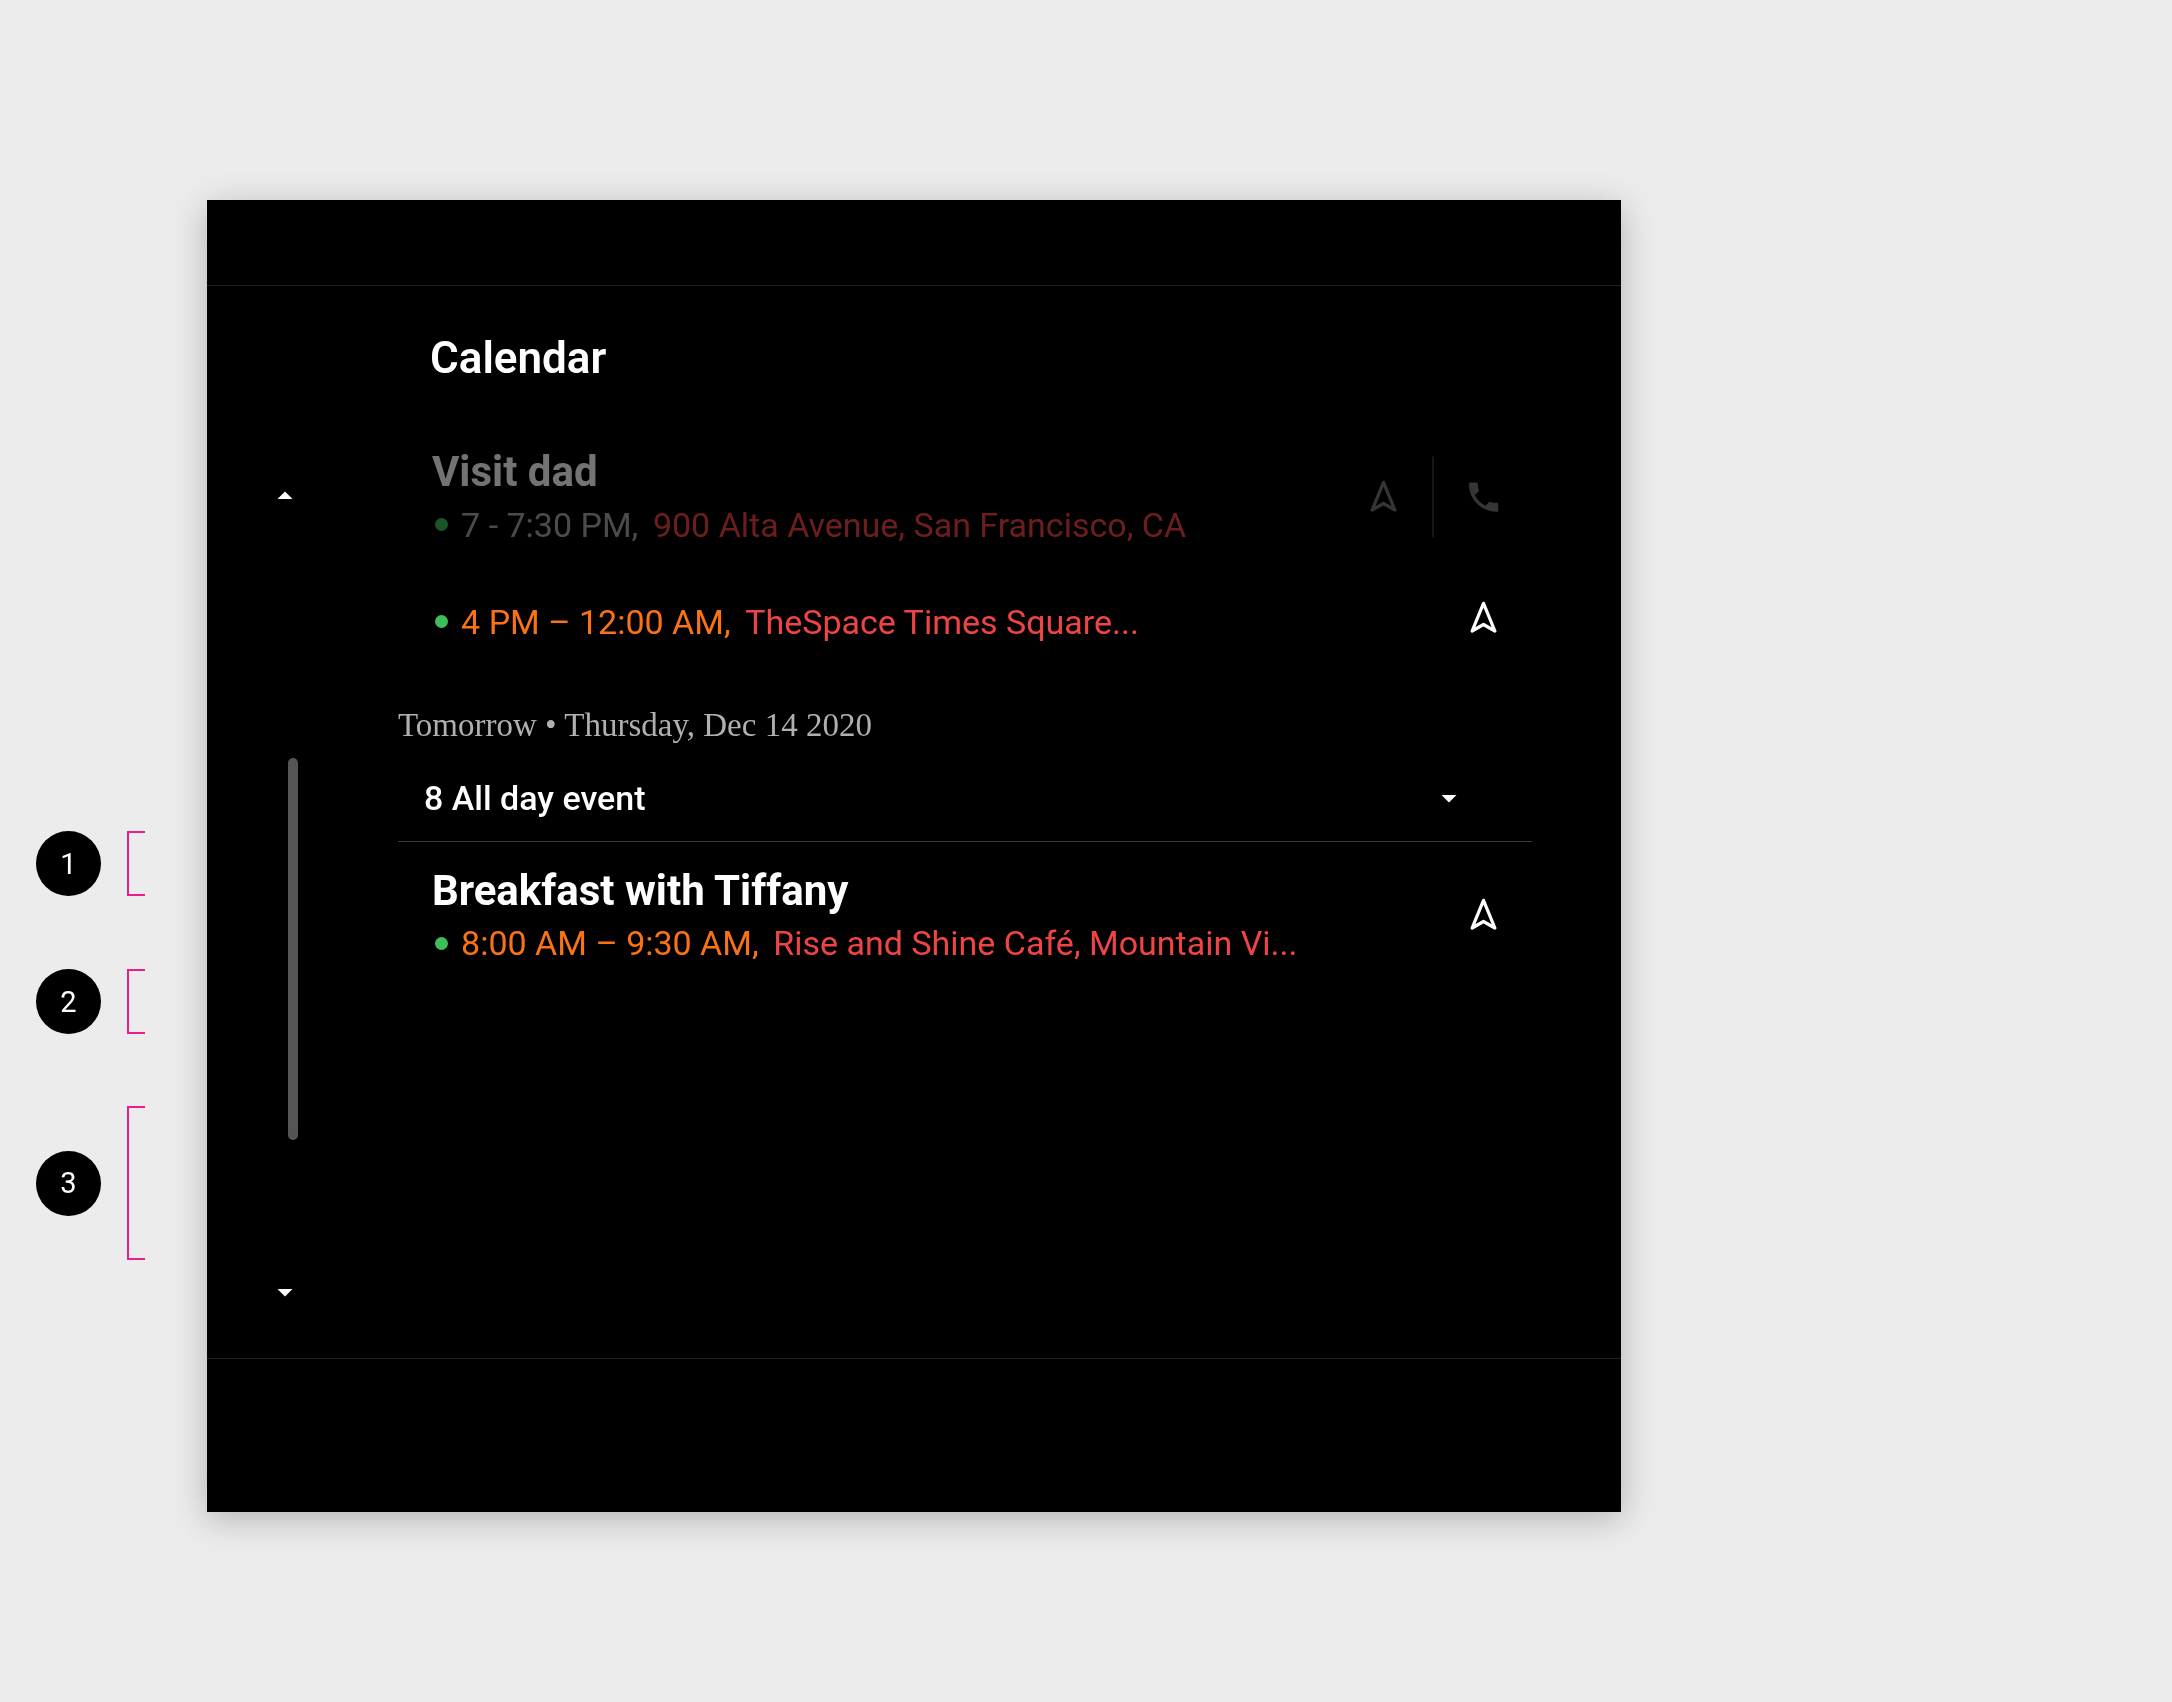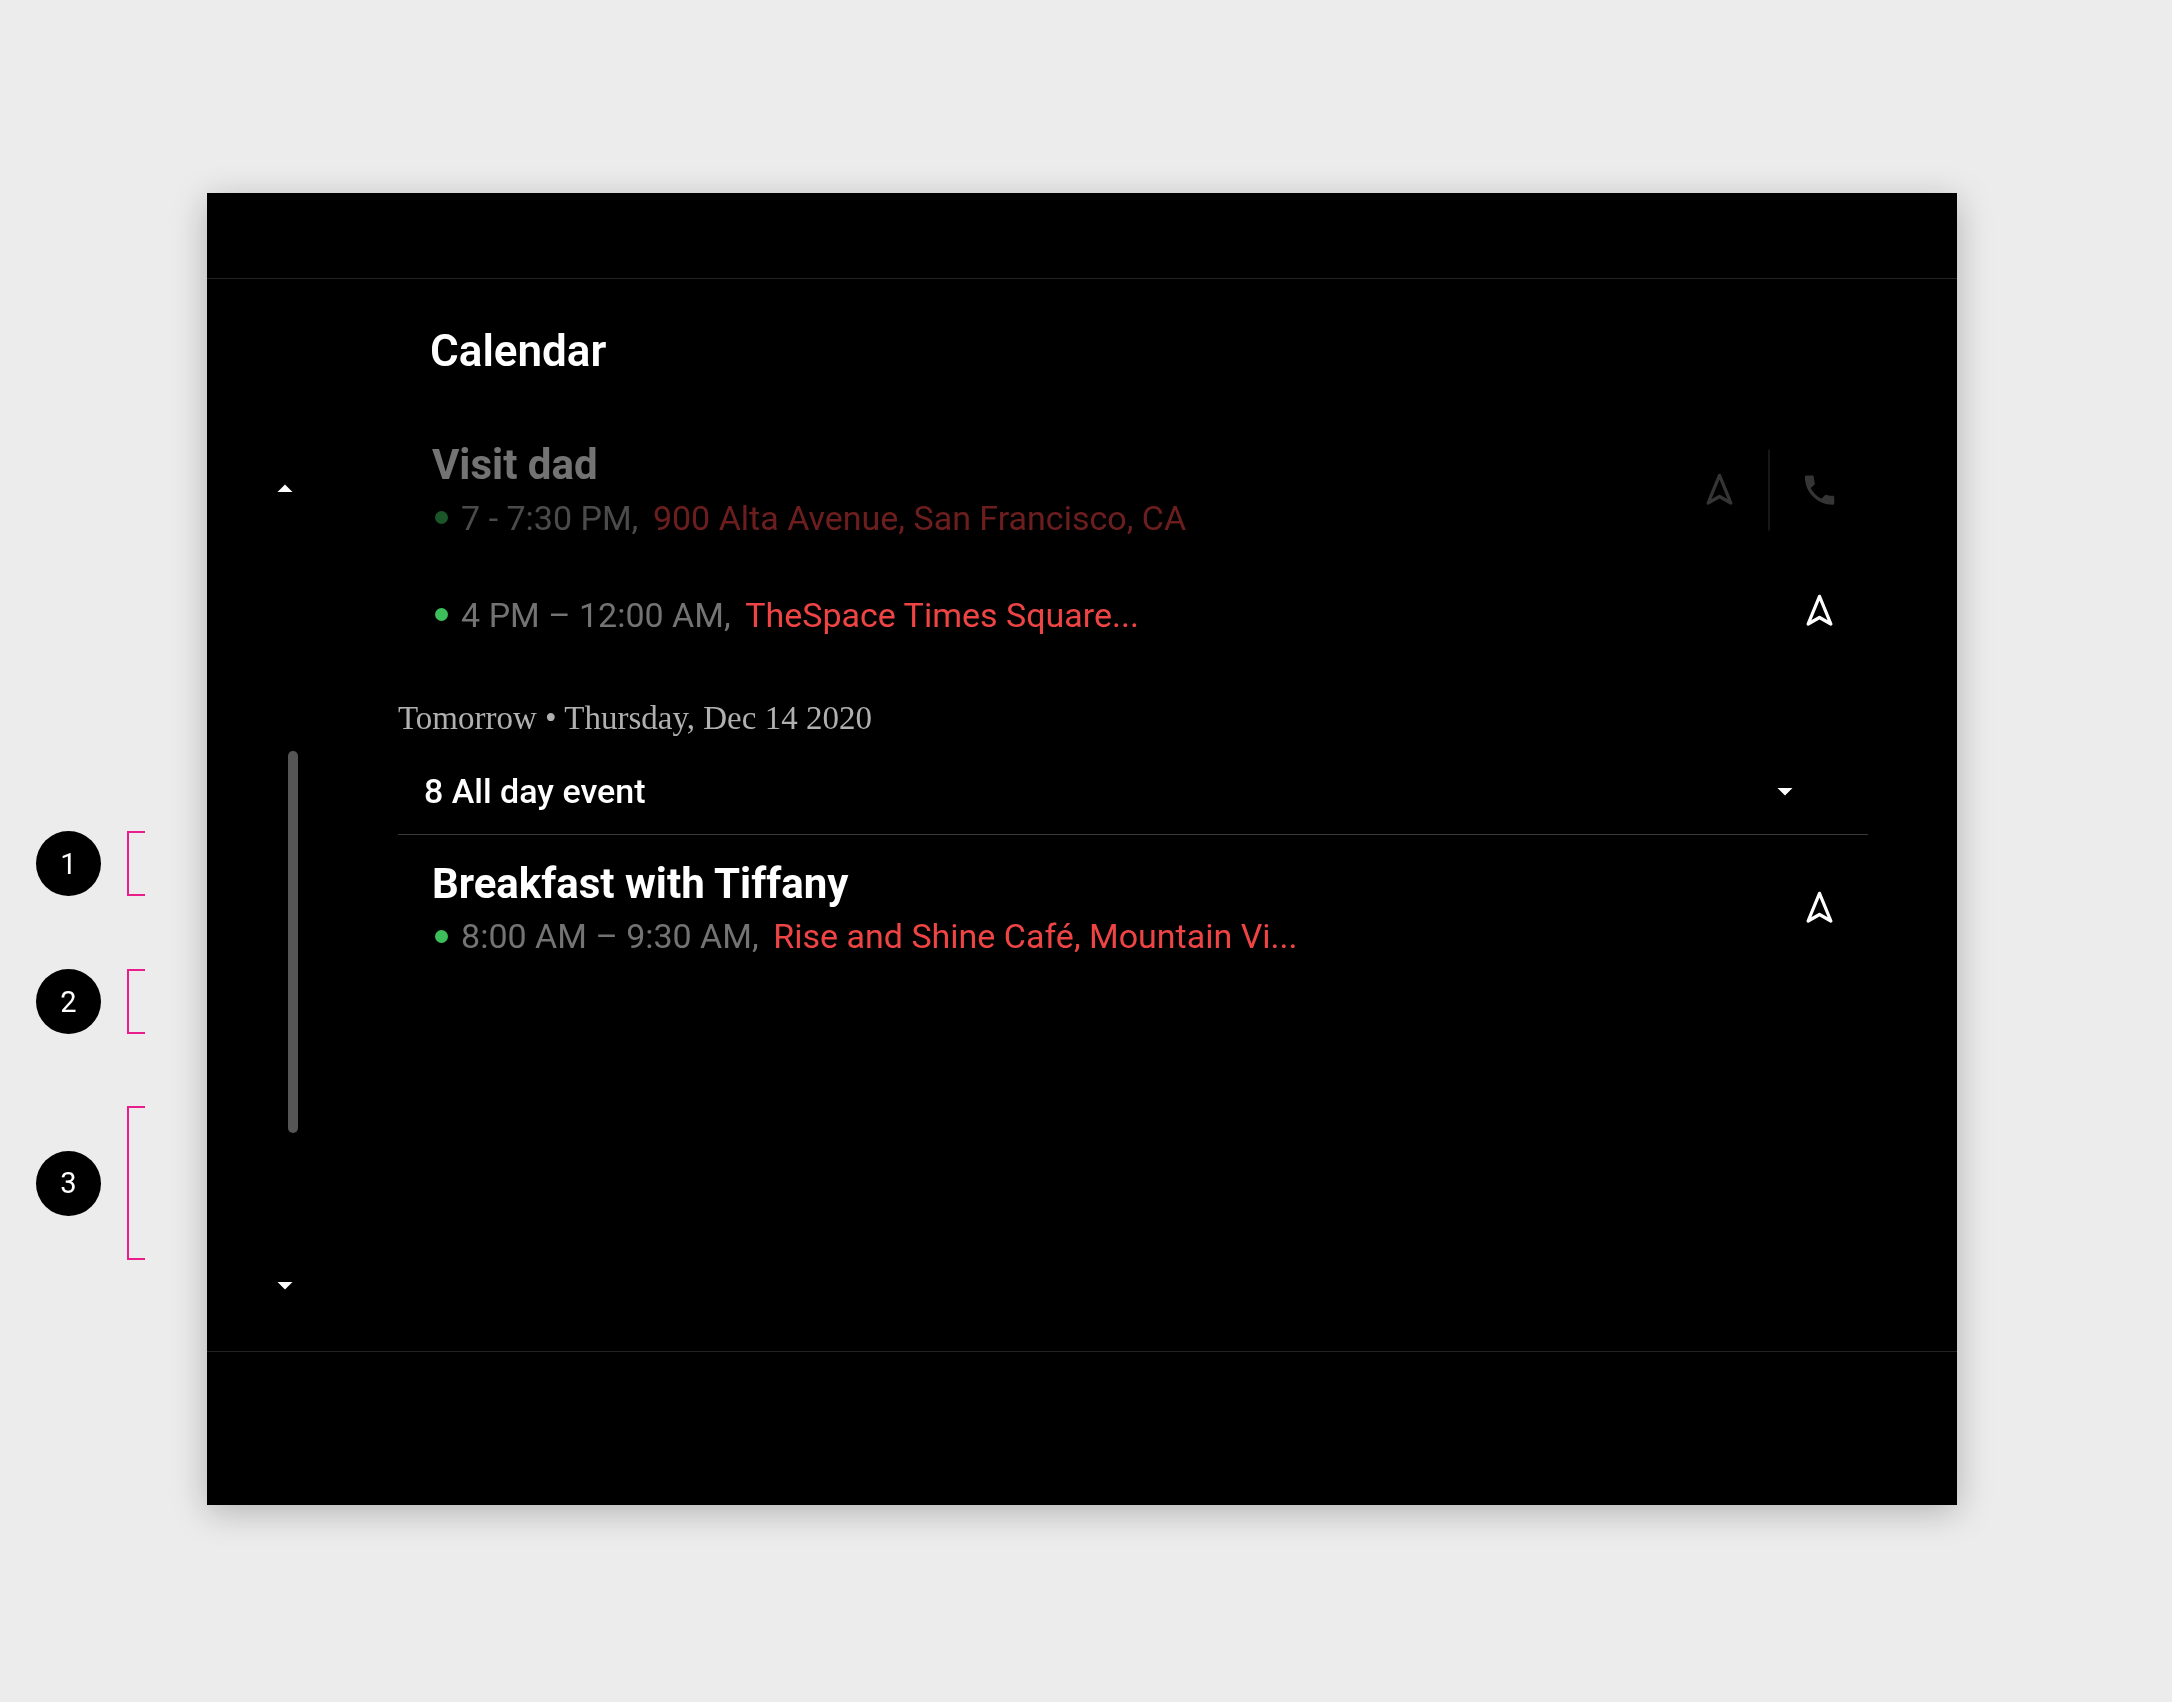--- a/index.html
+++ b/index.html
@@ -10,22 +10,22 @@
   }
   .stage {
     position: relative;
     width: 2172px;
     height: 1702px;
     background: #ECECEC;
   }
   .device {
     position: absolute;
     left: 207px;
-    top: 193px;
-    width: 1750px;
+    top: 200px;
+    width: 1414px;
     height: 1312px;
     background: #000;
     box-shadow: 0 6.5px 33px rgba(0,0,0,0.25);
     overflow: hidden;
   }
   .topbar {
     height: 86px;
     border-bottom: 1.6px solid #222;
   }
   .bottombar {
@@ -100,21 +100,21 @@
     gap: 14.6px;
     font-size: 34px;
   }
   .dot {
     width: 13px; height: 13px; border-radius: 50%;
     background: #3cbf5a;
     flex: 0 0 auto;
     margin-left: 8.1px;
     margin-right: -1.6px;
   }
-  .event-time { color: #737373; }
+  .event-time { color: #f97316; }
   .row.dim .event-time { color: #a7a7a7; }
   .event-loc { color: #ef4444; }
   .actions {
     position: absolute;
     right: 0;
     top: 50%;
     transform: translateY(-50%);
     display: flex;
     align-items: center;
     gap: 0;

